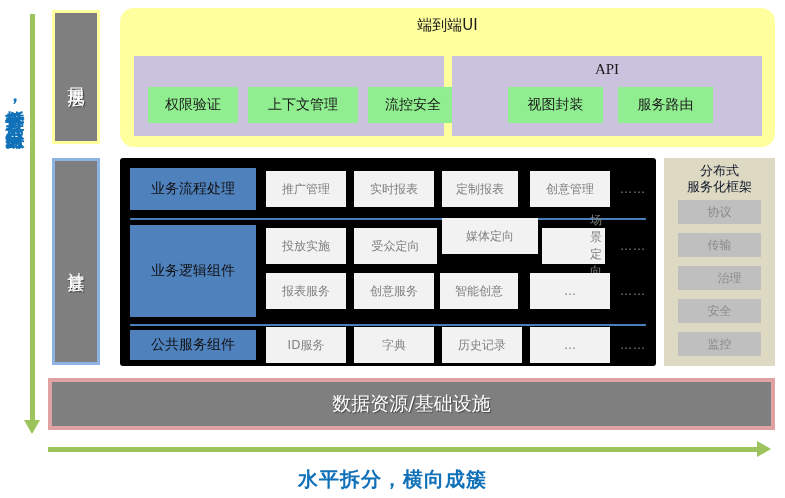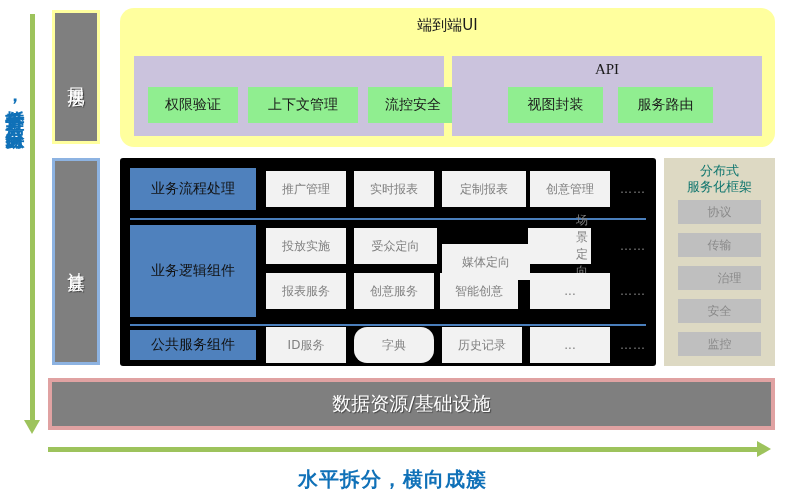--- a/index.html
+++ b/index.html
@@ -234,21 +234,21 @@
     box-sizing: border-box;
   }
   #framework-title {
     position: absolute;
     left: 0;
     top: 5px;
     width: 100%;
     text-align: center;
     font-size: 13px;
     line-height: 16px;
-    color: #0f766e;
+    color: #0f172a;
   }
   .fw-tile {
     position: absolute;
     left: 14px;
     width: 83px;
     height: 24px;
     background: #bfbfbf;
     display: flex;
     align-items: center;
     justify-content: center;
@@ -306,44 +306,44 @@
 
   <div class="layer-chip" id="compute-chip">
     <span class="vtxt">计算层</span>
   </div>
 
   <div id="compute-panel">
 
     <div class="blue-block" style="top:10px; height:42px;">业务流程处理</div>
     <div class="svc-tile" style="left:146px; top:13px; width:80px;">推广管理</div>
     <div class="svc-tile" style="left:234px; top:13px; width:80px;">实时报表</div>
-    <div class="svc-tile" style="left:322px; top:13px; width:84px;text-align:right;">定制报表</div>
+    <div class="svc-tile" style="left:322px; top:13px; width:76px;text-align:right;">定制报表</div>
     <div class="svc-tile" style="left:410px; top:13px; width:80px;">创意管理</div>
     <div class="ellipsis-tile" style="left:494px; top:13px; width:38px;">……</div>
 
     <div class="divider" style="top:60px;"></div>
 
     <div class="blue-block" style="top:67px; height:92px;">业务逻辑组件</div>
     <div class="svc-tile" style="left:146px; top:70px; width:80px;">投放实施</div>
     <div class="svc-tile" style="left:234px; top:70px; width:83px;">受众定向</div>
-    <div class="svc-tile" style="left:322px; top:86px; width:88px;text-align:right;">媒体定向</div>
-    <div class="svc-tile" style="left:408px; top:70px; width:63px;padding-left:48px;">场景定向</div>
+    <div class="svc-tile" style="left:322px; top:60px; width:96px;text-align:right;">媒体定向</div>
+    <div class="svc-tile" style="left:422px; top:70px; width:63px;padding-left:48px;">场景定向</div>
     <div class="ellipsis-tile" style="left:494px; top:70px; width:38px;">……</div>
 
     <div class="svc-tile" style="left:146px; top:115px; width:80px;">报表服务</div>
     <div class="svc-tile" style="left:234px; top:115px; width:80px;">创意服务</div>
     <div class="svc-tile" style="left:320px; top:115px; width:78px;">智能创意</div>
     <div class="svc-tile" style="left:410px; top:115px; width:80px;">...</div>
     <div class="ellipsis-tile" style="left:494px; top:115px; width:38px;">……</div>
 
     <div class="divider" style="top:166px;"></div>
 
     <div class="blue-block" style="top:172px; height:30px;">公共服务组件</div>
     <div class="svc-tile" style="left:146px; top:169px; width:80px;">ID服务</div>
-    <div class="svc-tile" style="left:234px; top:169px; width:80px;border-radius:13px;">字典</div>
+    <div class="svc-tile" style="left:234px; top:169px; width:80px;">字典</div>
     <div class="svc-tile" style="left:322px; top:169px; width:80px;">历史记录</div>
     <div class="svc-tile" style="left:410px; top:169px; width:80px;">...</div>
     <div class="ellipsis-tile" style="left:494px; top:169px; width:38px;">……</div>
   </div>
 
   <div id="framework-panel">
     <div id="framework-title">
       <div>分布式</div>
       <div>服务化框架</div>
     </div>

